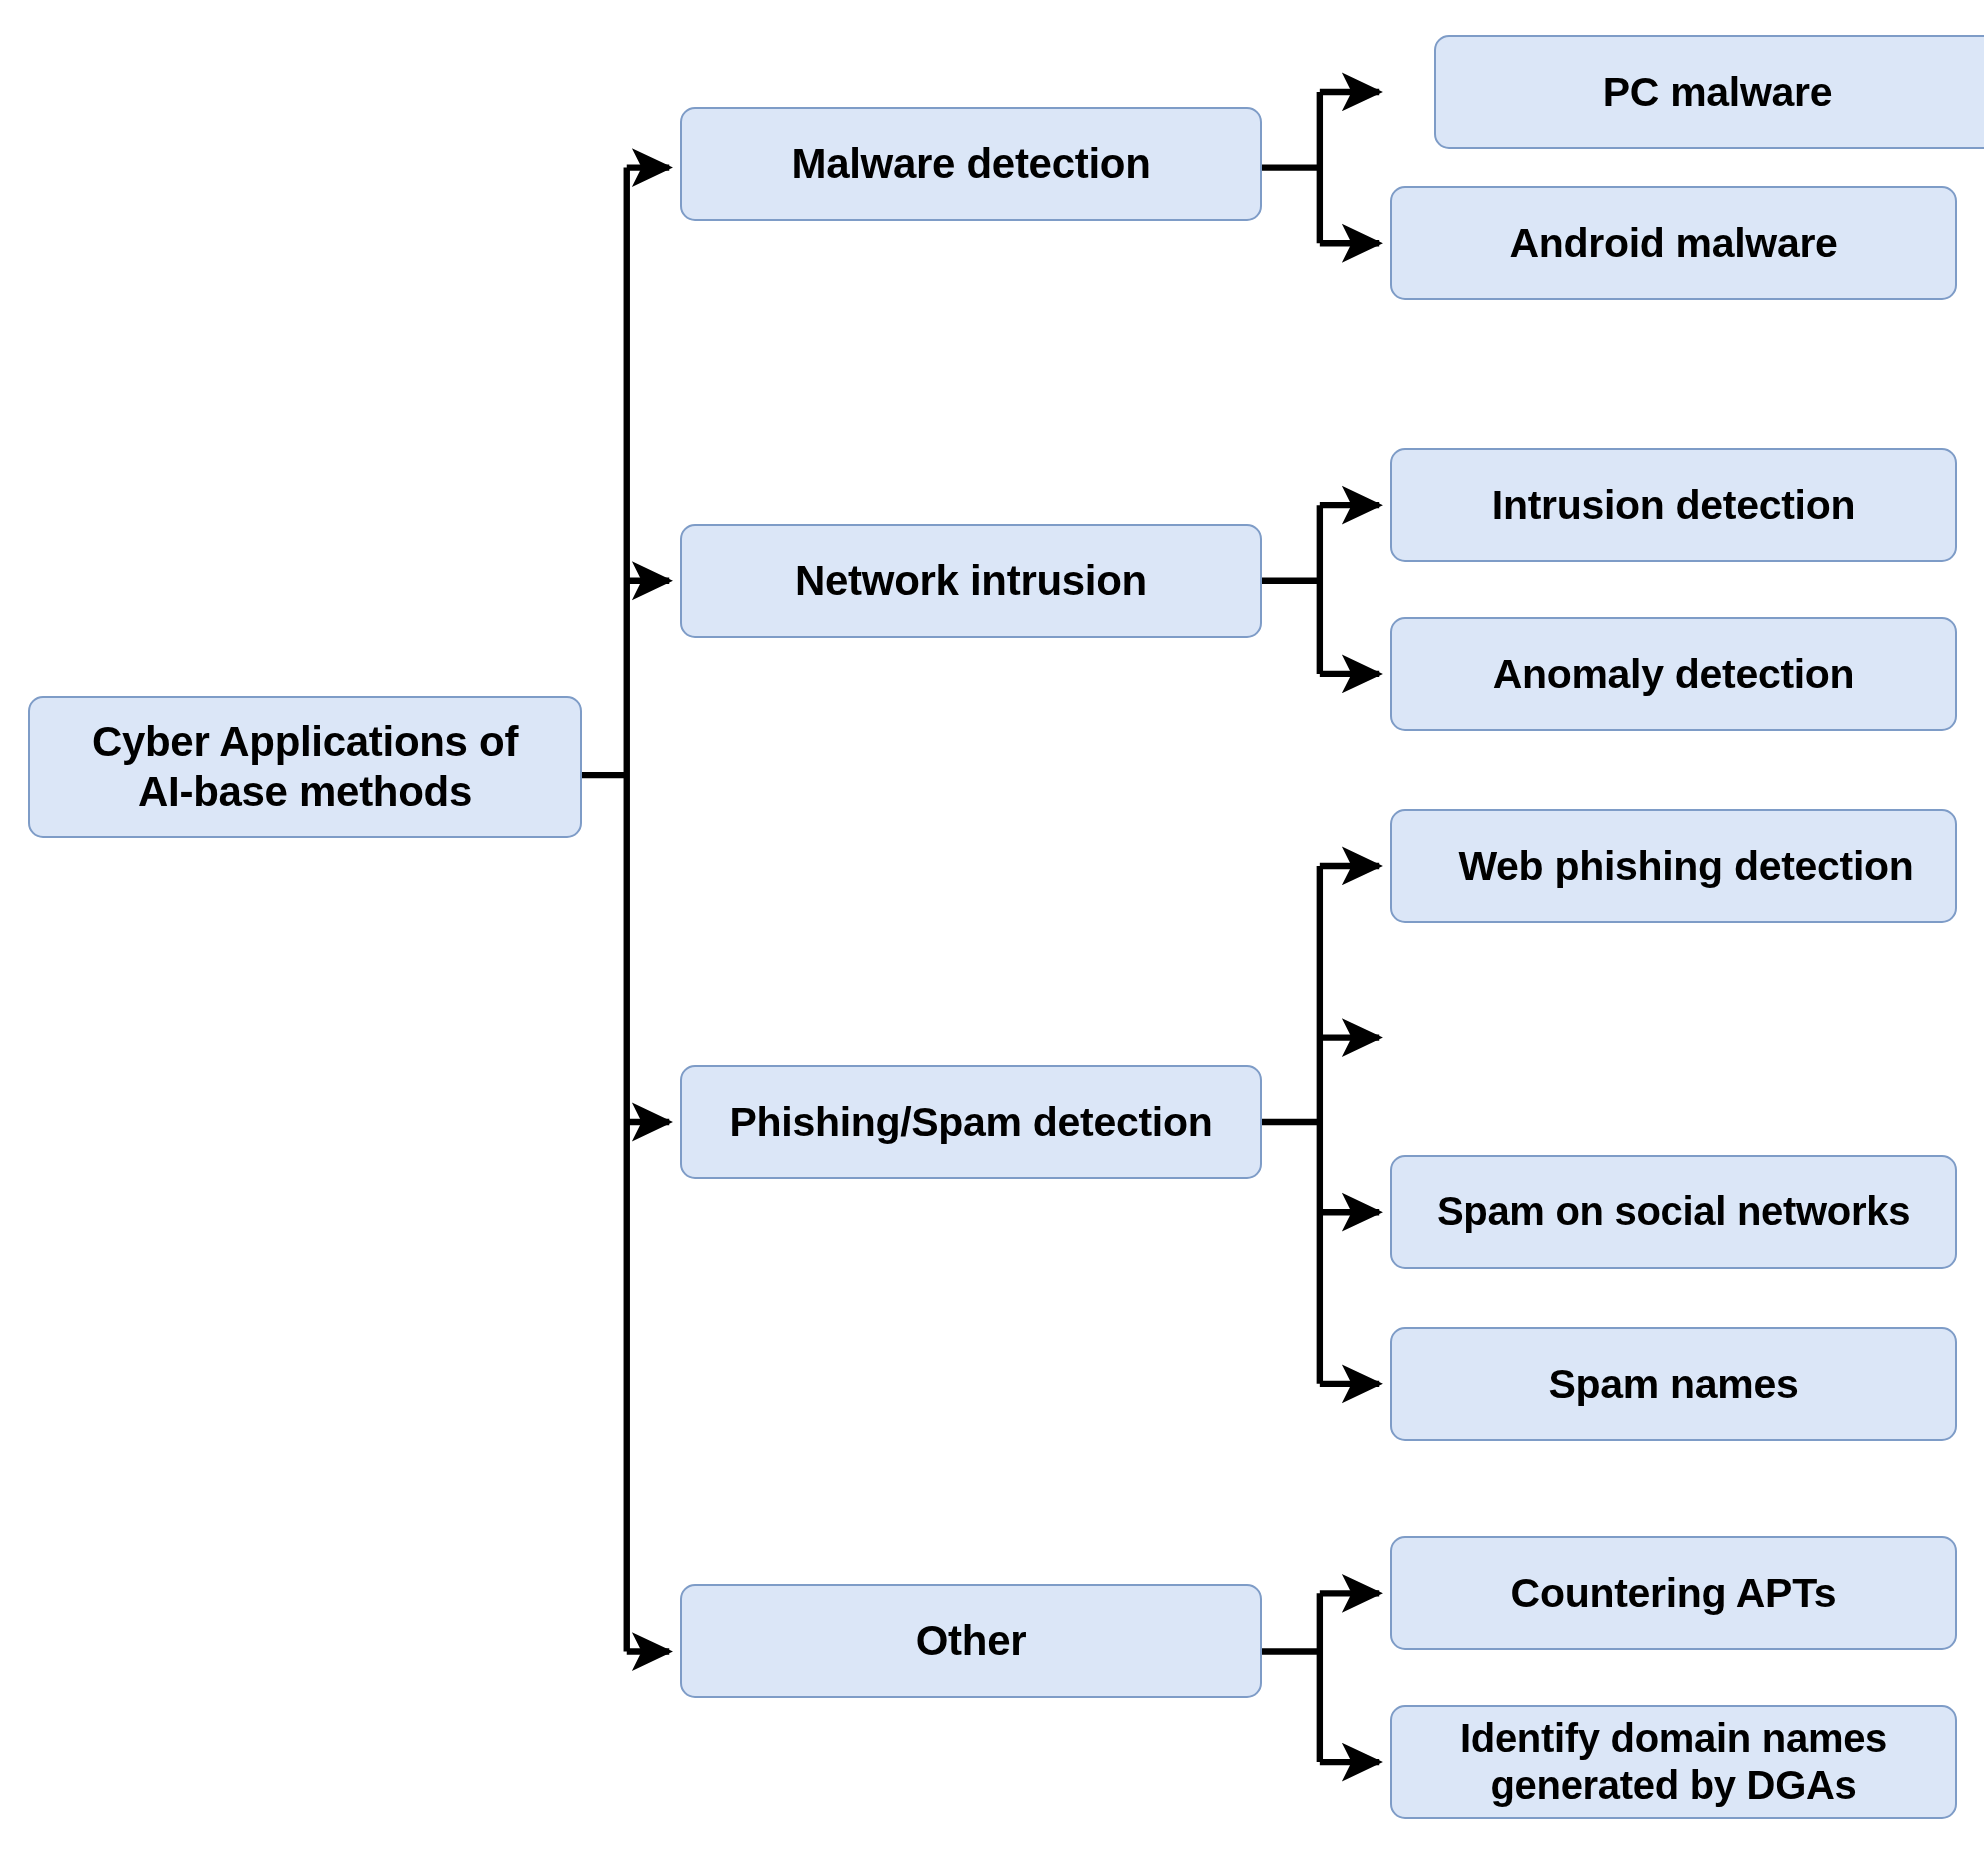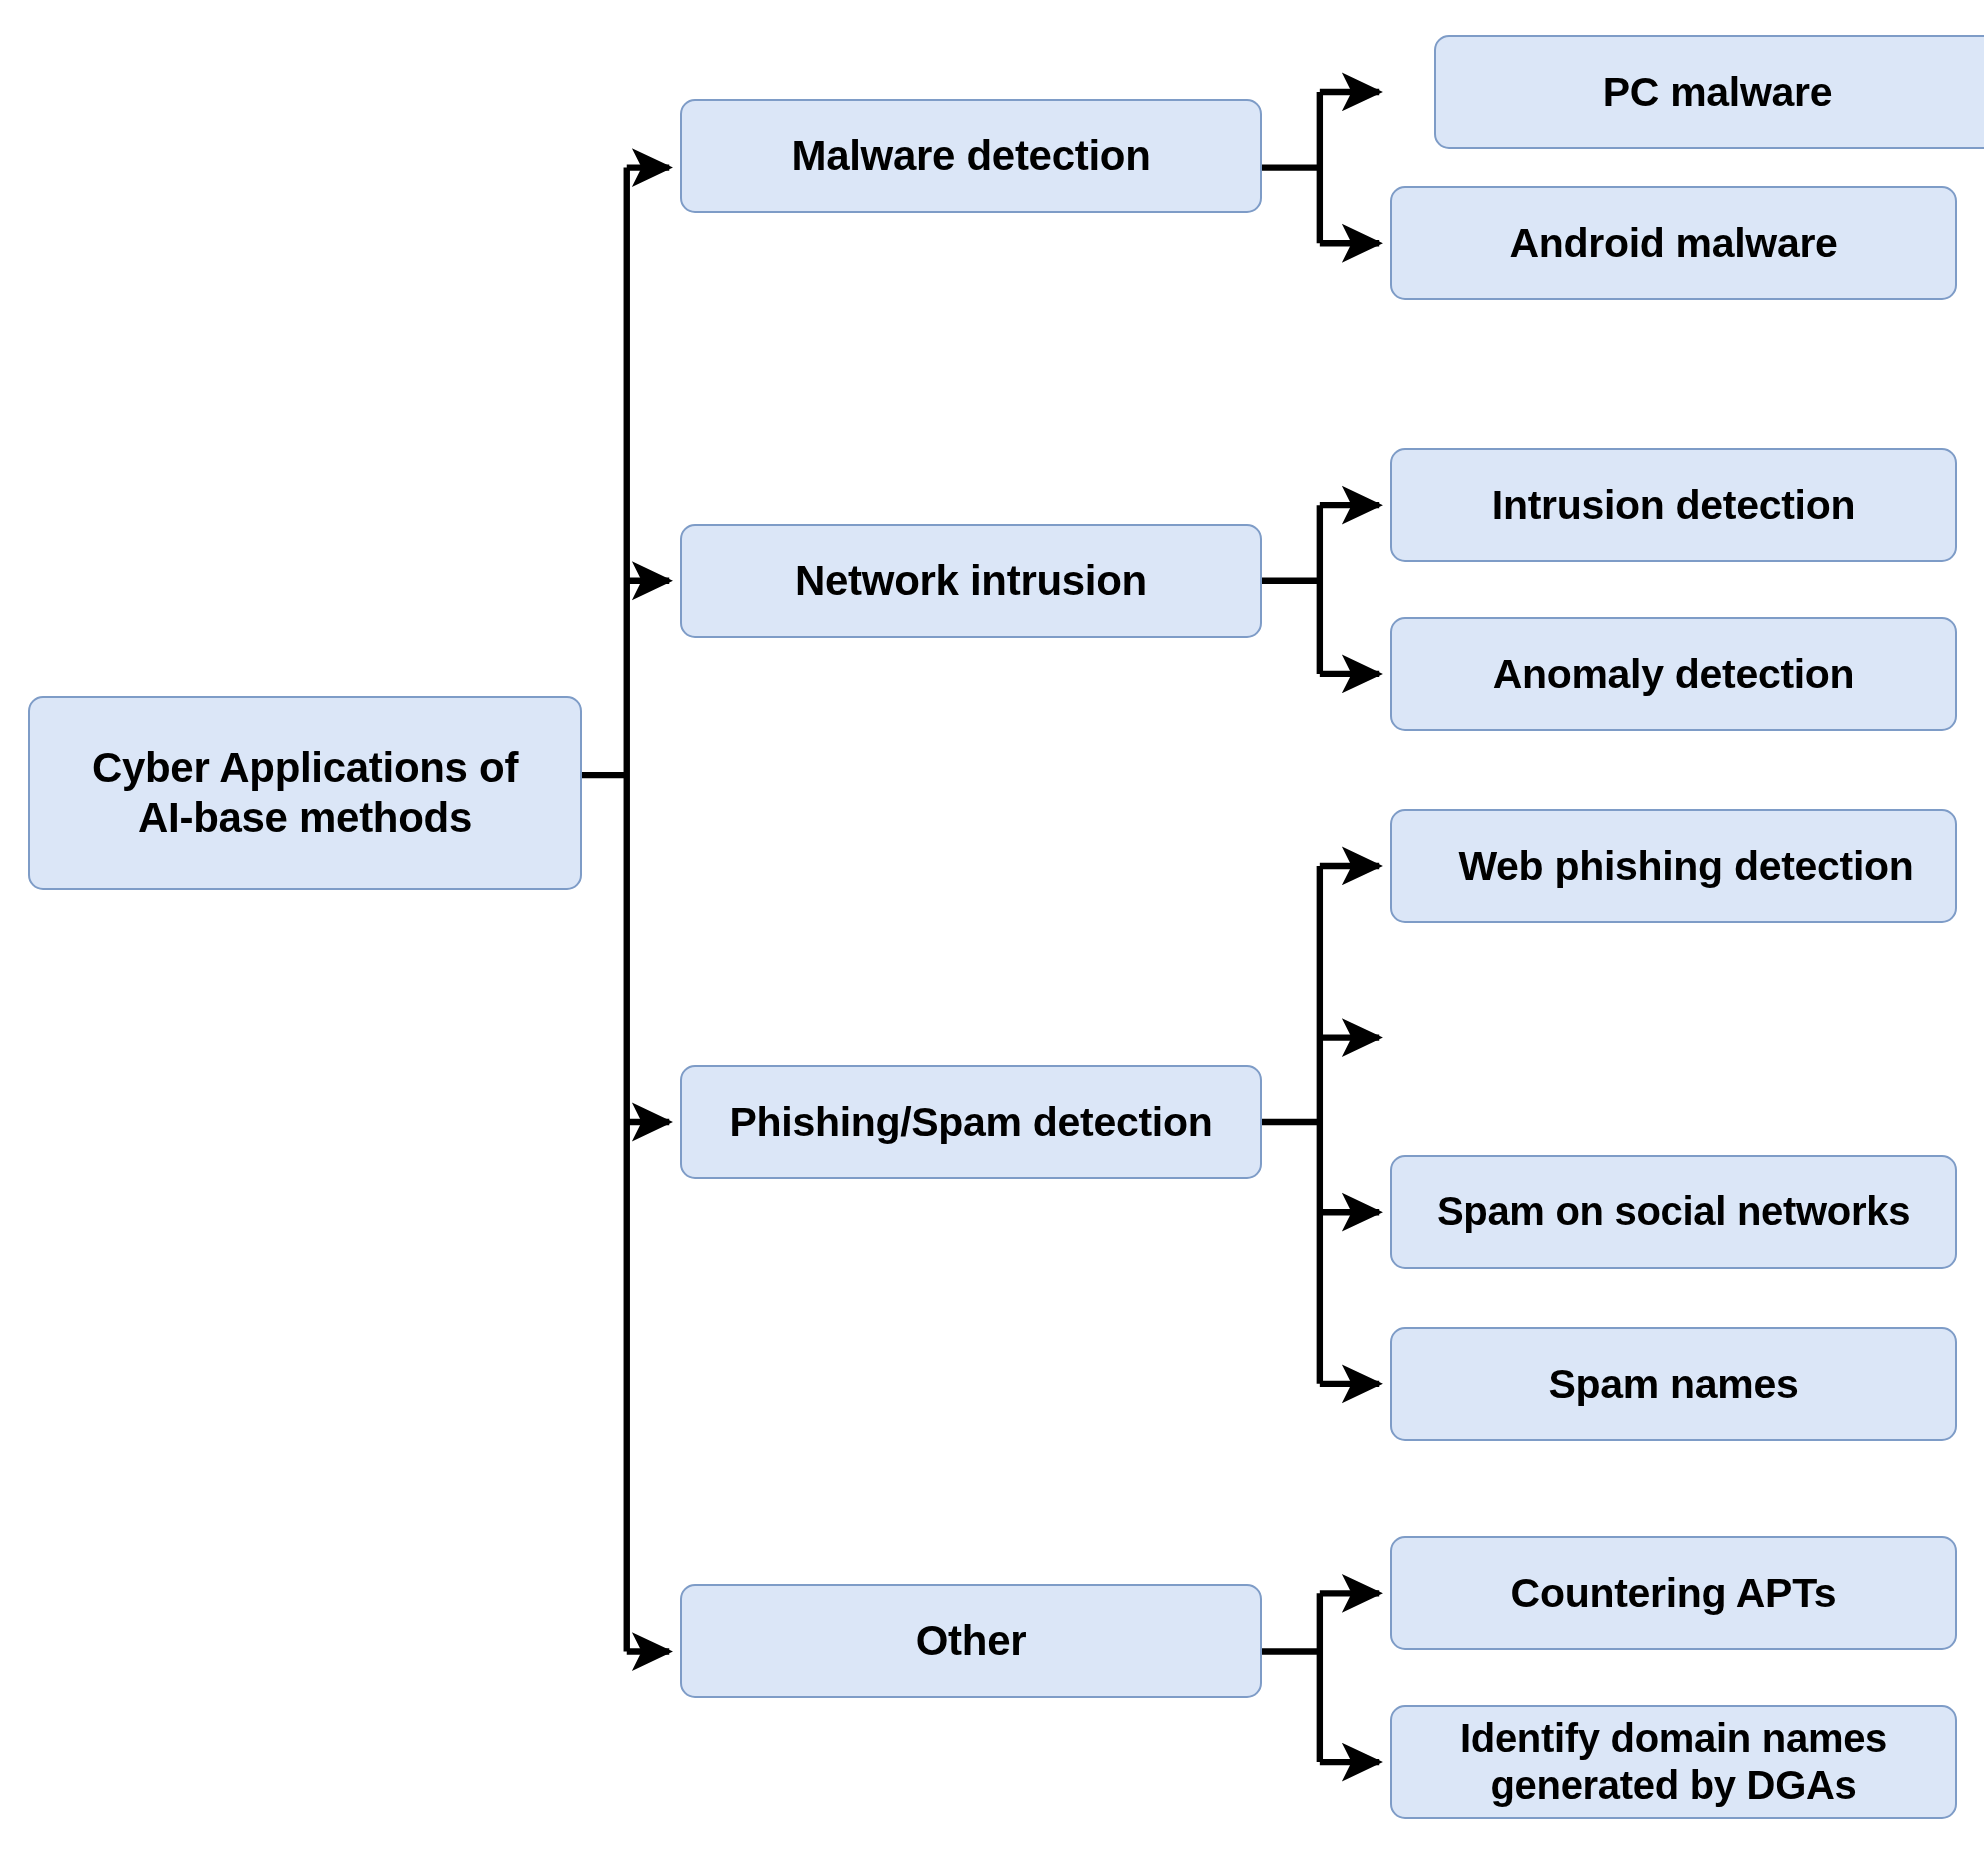--- a/index.html
+++ b/index.html
@@ -47,31 +47,31 @@
   .node-label {
     display: block;
     width: 100%;
     white-space: pre-line;
   }
   
   .lvl-root {
     left: 28px;
     top: 696px;
     width: 554px;
-    height: 194px;
+    height: 142px;
     font-size: 42px;
   }
   
   .lvl2 {
     left: 680px;
     width: 582px;
     height: 114px;
     font-size: 42px;
   }
-  .lvl2.n-malware     { top: 99px; }
+  .lvl2.n-malware     { top: 107px; }
   .lvl2.n-network     { top: 524px; }
   .lvl2.n-phishing    { top: 1065px; font-size: 41px; padding-left: 8px; }
   .lvl2.n-other       { top: 1584px; }
   
   .lvl3 {
     left: 1390px;
     width: 567px;
     height: 114px;
     font-size: 41px;
   }

